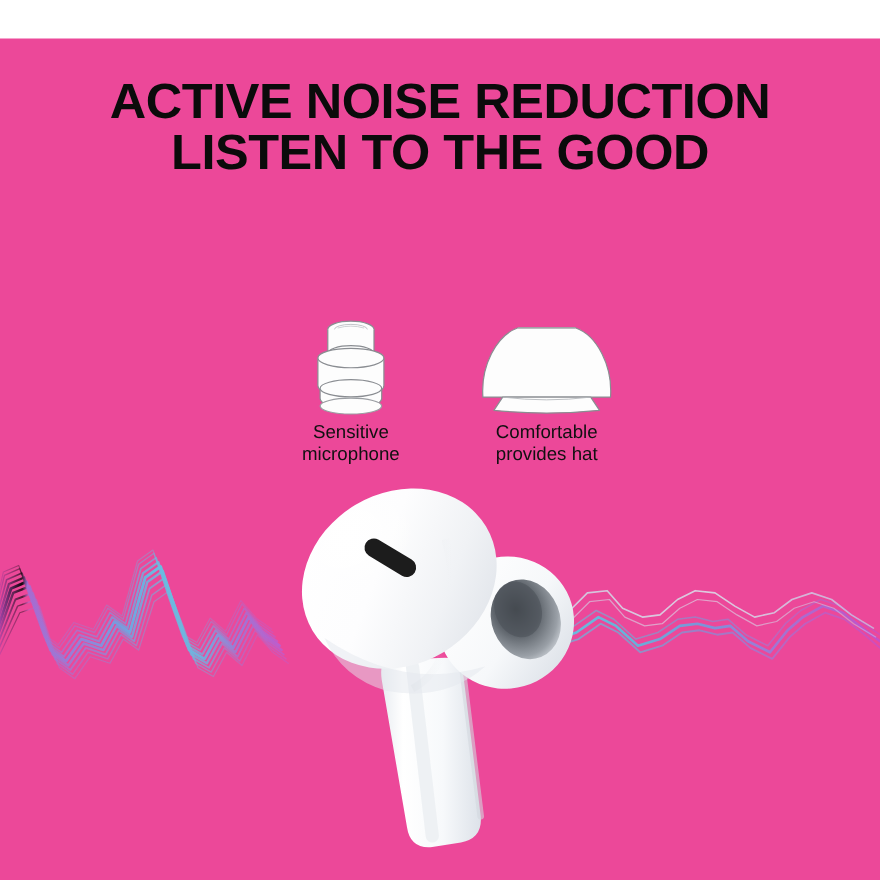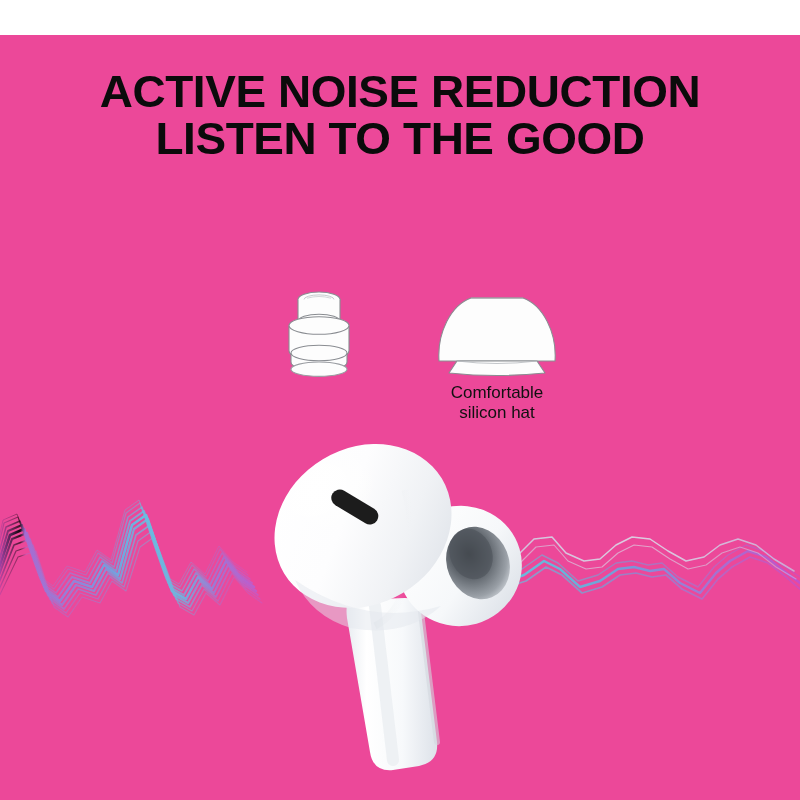--- a/index.html
+++ b/index.html
@@ -127,20 +127,22 @@
 
             <path d="M9 40.5 v25 q0 8.6 30 8.6 t30 -8.6 v-25" fill="#fdfdfd"></path>
             <ellipse cx="39" cy="40.5" rx="30" ry="8.8" fill="#fdfdfd"></ellipse>
 
             <path d="M11 68 v9 q0 7.6 28 7.6 t28 -7.6 v-9" fill="#fdfdfd"></path>
             <ellipse cx="39" cy="68" rx="28" ry="7.8" fill="#fdfdfd"></ellipse>
             <ellipse cx="39" cy="84.2" rx="28" ry="7.2" fill="#fdfdfd" stroke="#9b9ea3"></ellipse>
           </g>
         </svg>
       </div>
+      <div class="cap">Sensitive
+microphone</div>
     </div>
 
     <div class="feature" id="feature-tip">
       <div class="art">
         <svg width="140" height="92" viewBox="0 0 140 92" aria-hidden="true">
           <g fill="#fdfdfd" stroke="#8a8d92" stroke-width="1.1" stroke-linejoin="round">
 
             <path d="M12 76
                      C 10 48, 24 20, 44 13
                      L 96 13
@@ -148,21 +150,21 @@
                      Z"></path>
 
             <path d="M44 13 L96 13" stroke="#a6a9ae" stroke-width="0.9" fill="none"></path>
 
             <path d="M30 76 L110 76 L118 88 Q70 93 22 88 Z"></path>
             <path d="M30 76 Q70 81 110 76" stroke="#b4b7bc" stroke-width="0.8" fill="none"></path>
           </g>
         </svg>
       </div>
       <div class="cap">Comfortable
-silicon hat</div>
+provides hat</div>
     </div>
 
   </div>
 
   <div id="wave-layer">
     <svg width="800" height="220" viewBox="0 0 800 220" aria-hidden="true">
       <defs>
         <linearGradient id="gradLeft" x1="0" y1="0" x2="1" y2="0">
           <stop offset="0.00" stop-color="#c755d8"></stop>
           <stop offset="0.10" stop-color="#a濃"></stop>

